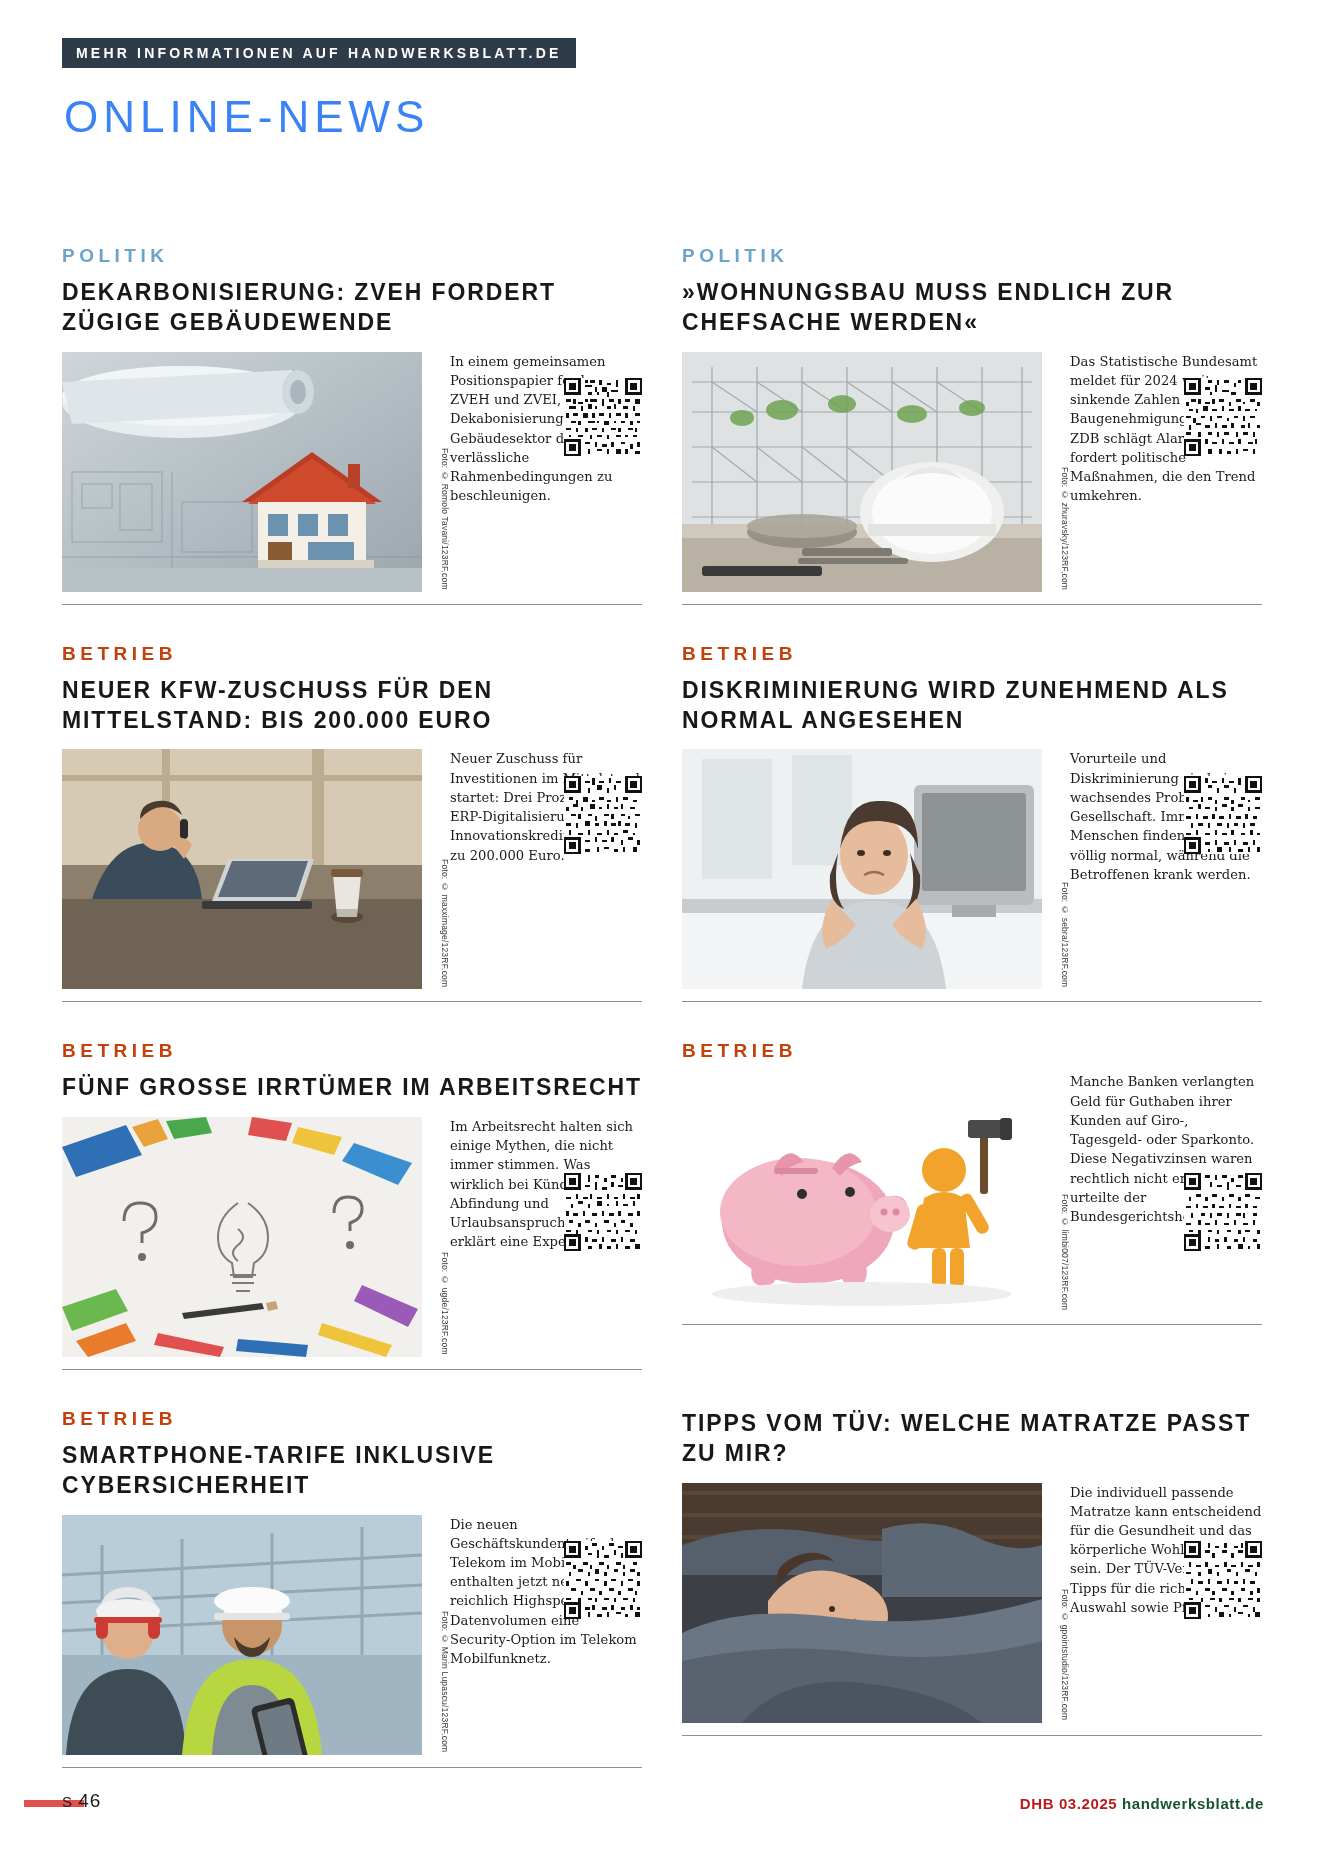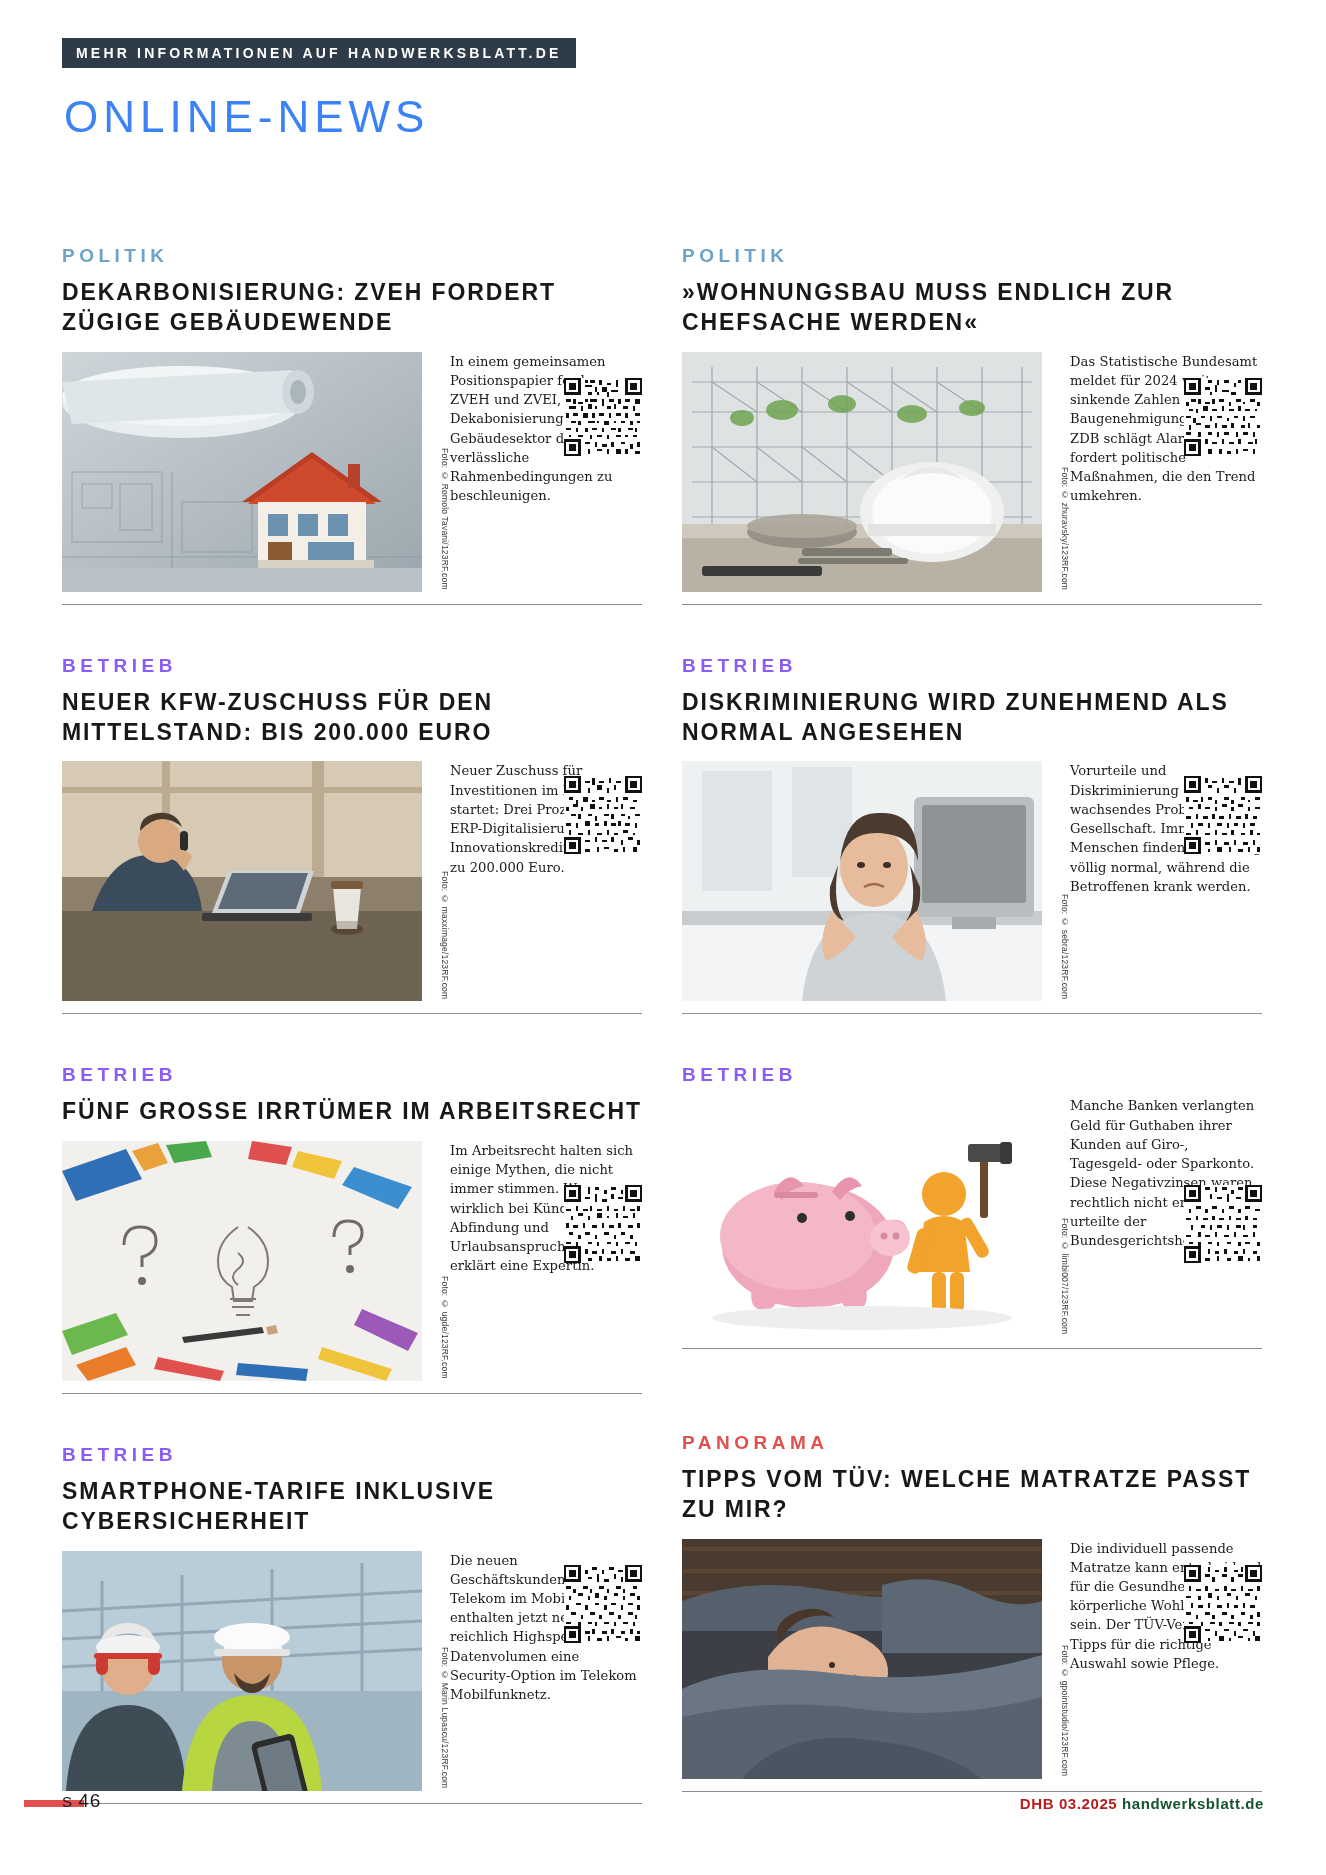--- a/index.html
+++ b/index.html
@@ -37,21 +37,21 @@
     column-gap:40px;
     row-gap:0px;
   }
   .article { width:580px; margin-bottom:38px; position:relative; }
 
   .cat {
     font-size:19px; letter-spacing:4.5px; font-weight:700;
     margin:0 0 10px 0;
   }
   .cat.politik { color:#6ba3c9; }
-  .cat.betrieb { color:#8b5cf6;margin-top:12px; }
+  .cat.betrieb { color:#c2410c; }
   .cat.panorama { color:#e0504f; }
 
   .headline {
     font-size:23px; line-height:1.32; letter-spacing:1.9px;
     font-weight:700; color:#16181a; margin:0 0 14px 0;
     text-transform:uppercase;
   }
 
   .body-row { display:flex; align-items:flex-start; }
   .figure {
@@ -1055,21 +1055,20 @@
             <rect x="22" y="30" width="2" height="1"></rect>
               <rect x="26" y="31" width="1" height="1"></rect>
               <rect x="30" y="30" width="2" height="2"></rect>
           </g>
         </svg>
       </div>
       <div class="rule"></div>
     </div>
 
     <div class="article">
-      <div class="cat panorama">PANORAMA</div>
       <div class="headline">TIPPS VOM TÜV: WELCHE MATRATZE PASST ZU MIR?</div>
       <div class="body-row">
         <div class="fig-wrap">
           <div class="figure">
             <svg class="photo" viewBox="0 0 360 240" preserveAspectRatio="none">
               <rect width="360" height="240" fill="#3c3f46"></rect>
               <rect x="0" y="0" width="360" height="70" fill="#4a3b30"></rect>
               <g fill="#5b4635">
                 <rect x="0" y="8" width="360" height="4"></rect>
                 <rect x="0" y="30" width="360" height="4"></rect>

